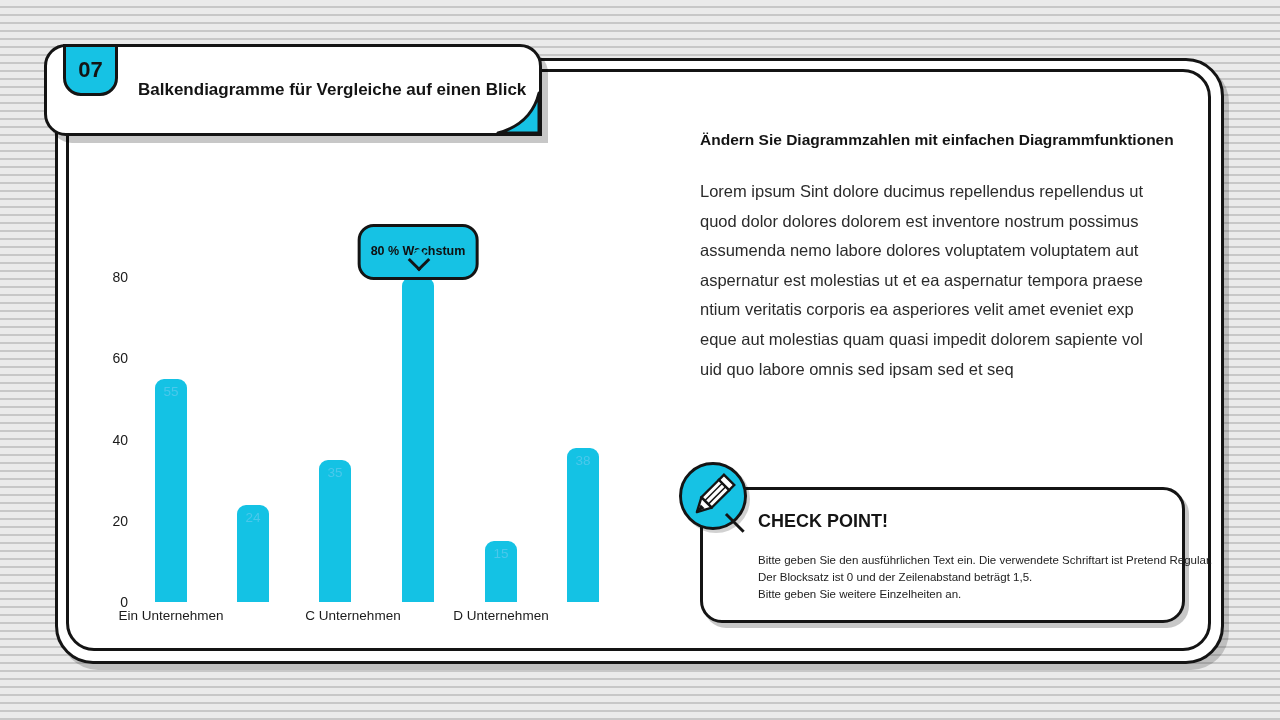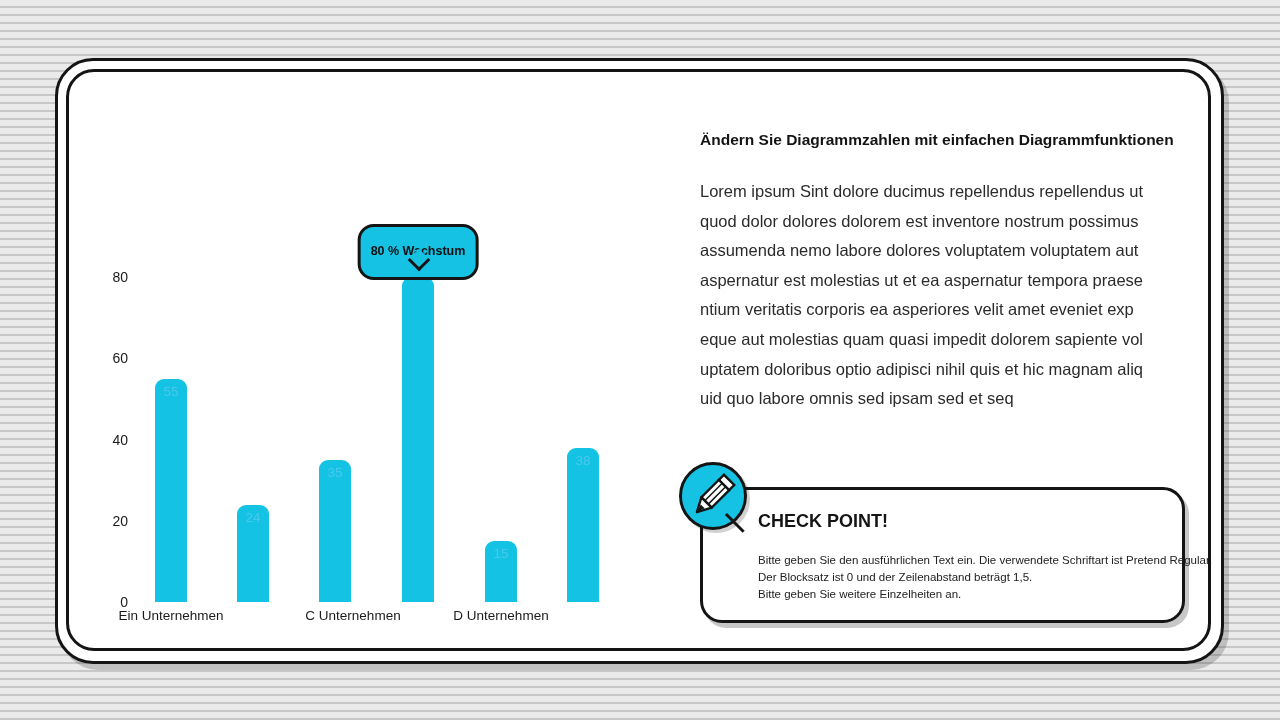--- a/index.html
+++ b/index.html
@@ -59,20 +59,29 @@
     border-top:3px solid #141414;transform:rotate(45deg);transform-origin:left top;z-index:10;}
 </style>
 </head>
 <body>
 
 <div class="page">
 
   <div class="slide-outer"></div>
   <div class="slide-inner"></div>
 
+  <div class="banner">
+    <div class="num-badge">
+      <span>07</span>
+    </div>
+    <div class="banner-title">Balkendiagramme für Vergleiche auf einen Blick</div>
+    <svg class="fold" viewBox="0 0 48 45">
+      <path d="M45,2 C40,22 26,36 4,42 L45,42 Z" fill="#16C2E4" stroke="#141414" stroke-width="3" stroke-linejoin="round"></path>
+    </svg>
+  </div>
 
   <div class="chart-layer" id="chart">
       <div class="ytick" style="top: 594px;">0</div>
       <div class="ytick" style="top: 512.8px;">20</div>
       <div class="ytick" style="top: 431.6px;">40</div>
       <div class="ytick" style="top: 350.4px;">60</div>
       <div class="ytick" style="top: 269.2px;">80</div>
       <div class="bar" style="left: 155px; top: 378.7px; height: 223.3px; background: rgb(20, 194, 228);"></div>
       <div class="bar-value" style="left: 141px; top: 355.7px; color: rgb(74, 200, 235);">55</div>
       <div class="bar" style="left: 237px; top: 504.56px; height: 97.44px; background: rgb(20, 194, 228);"></div>
@@ -92,21 +101,20 @@
   <div class="callout-tail"></div>
 
   <div class="rp-heading">Ändern Sie Diagrammzahlen mit einfachen Diagrammfunktionen</div>
   <div class="rp-body" id="body-lines">
       <div class="rp-line">Lorem ipsum Sint dolore ducimus repellendus repellendus ut</div>
       <div class="rp-line">quod dolor dolores dolorem est inventore nostrum possimus</div>
       <div class="rp-line">assumenda nemo labore dolores voluptatem voluptatem aut</div>
       <div class="rp-line">aspernatur est molestias ut et ea aspernatur tempora praese</div>
       <div class="rp-line">ntium veritatis corporis ea asperiores velit amet eveniet exp</div>
       <div class="rp-line">eque aut molestias quam quasi impedit dolorem sapiente vol</div>
-      <div class="rp-line">uptatem doloribus optio adipisci nihil quis et hic magnam aliq</div>
       <div class="rp-line">uid quo labore omnis sed ipsam sed et seq</div>
     </div>
 
   <div class="cp-box"></div>
   <div class="pencil-badge">
     <svg viewBox="0 0 68 68" width="62" height="62">
       <g transform="rotate(45 34 34)">
         <rect x="26" y="9" width="16" height="8" fill="#ffffff" stroke="#141414" stroke-width="2.6"></rect>
         <rect x="26" y="17" width="16" height="27" fill="#ffffff" stroke="#141414" stroke-width="2.6"></rect>
         <line x1="31.3" y1="17" x2="31.3" y2="44" stroke="#141414" stroke-width="1.6"></line>

